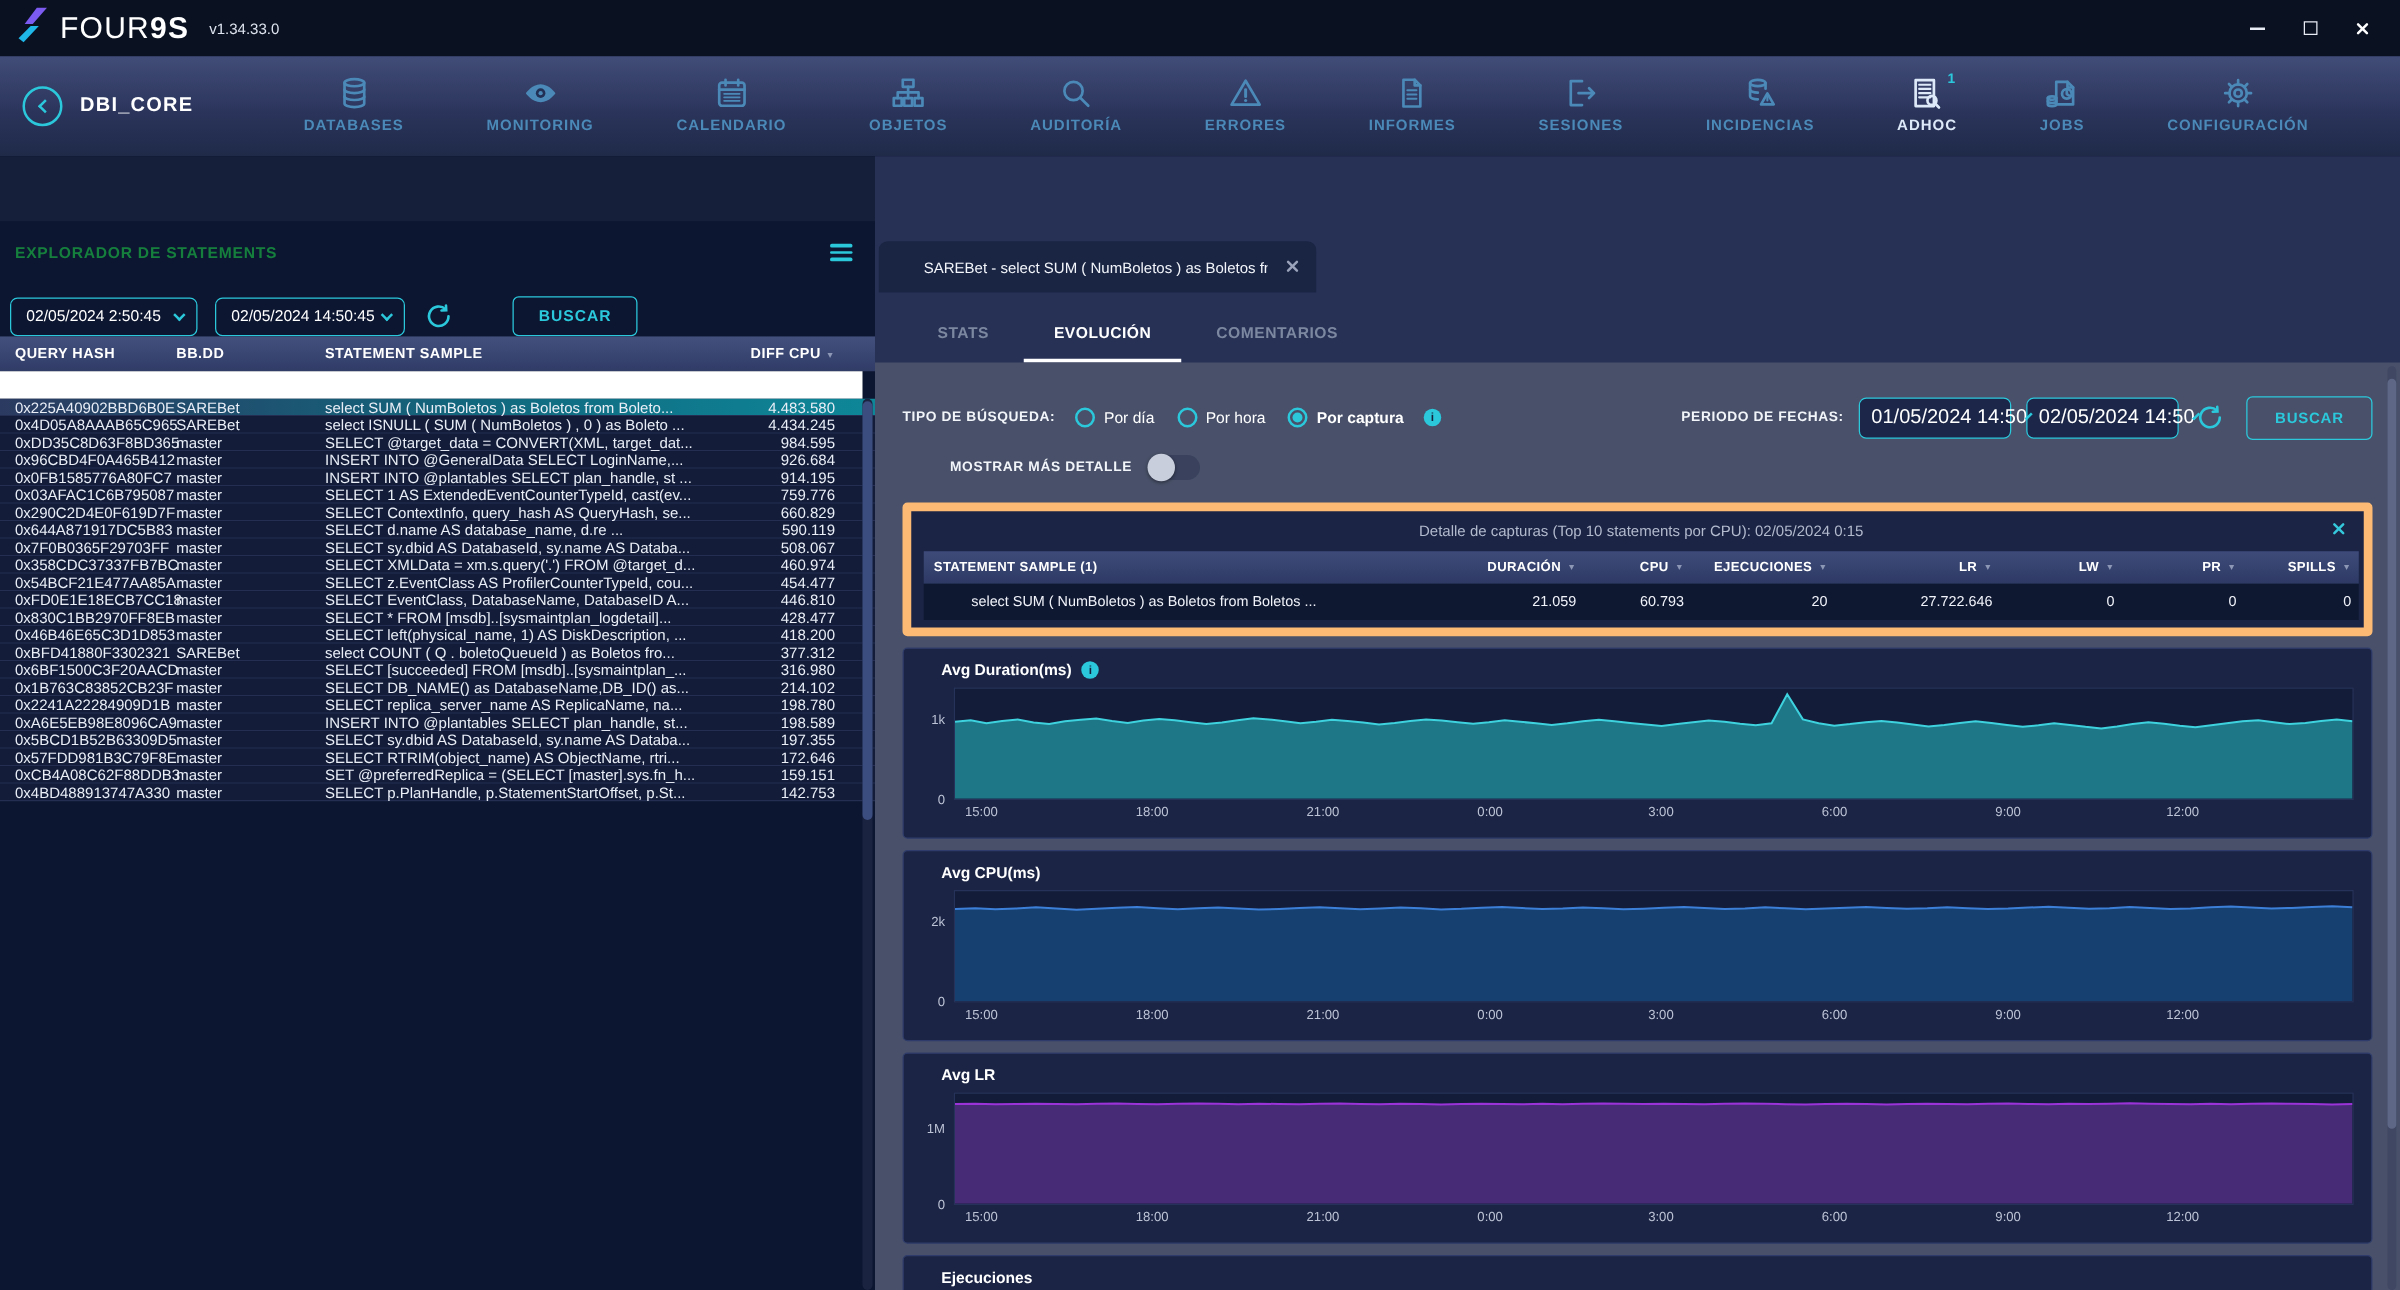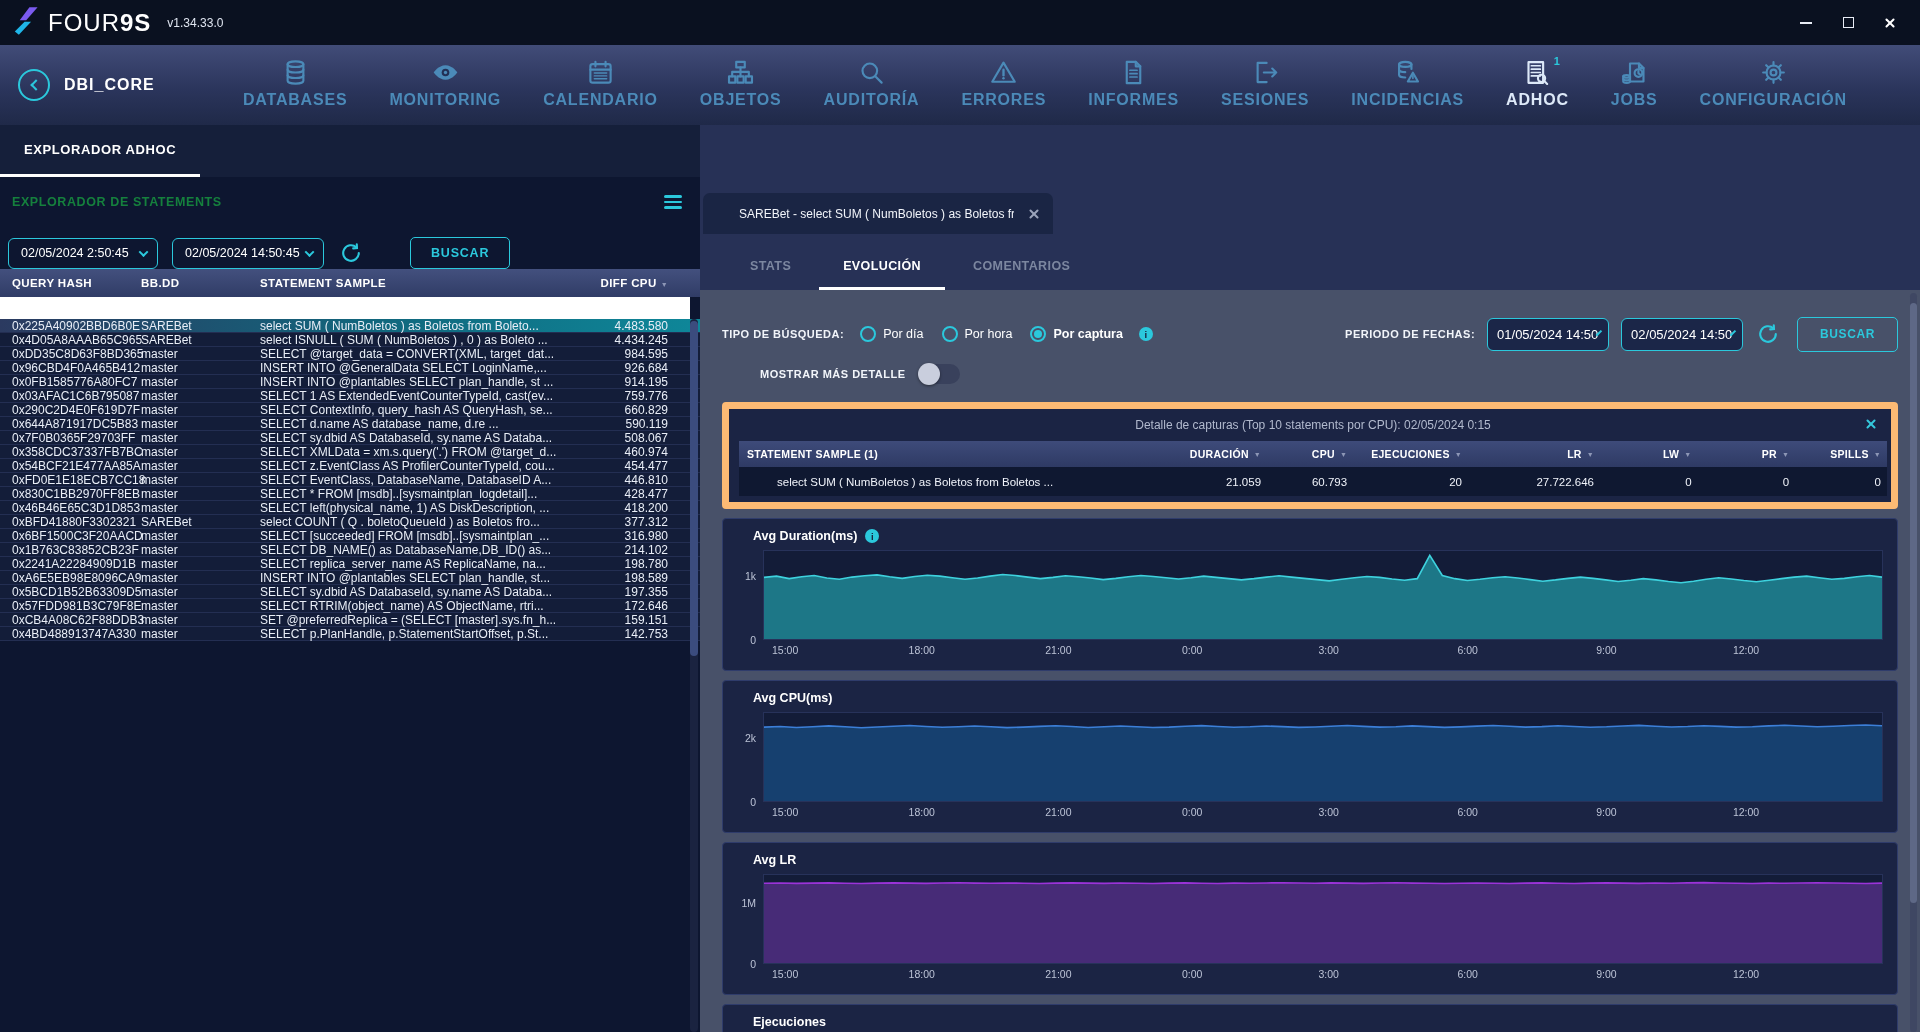--- a/index.html
+++ b/index.html
@@ -24,21 +24,21 @@
   
   .navband { position:absolute; left:0; top:45px; width:1920px; height:80px; background:linear-gradient(180deg,#414c78 0%,#2b355c 55%,#1f2948 100%); display:flex; align-items:center; padding:0 18px; }
   .back-group { display:flex; align-items:center; gap:14px; width:215px; }
   .back-btn { width:32px; height:32px; border-radius:50%; border:2px solid #2bc8dc; display:flex; align-items:center; justify-content:center; cursor:pointer; }
   .chev-left { width:8px; height:8px; border-left:2px solid #2bc8dc; border-bottom:2px solid #2bc8dc; transform:rotate(45deg); margin-left:3px; }
   .back-title { font-size:16px; font-weight:700; letter-spacing:1px; color:#fff; }
   .nav-center { flex:1; display:flex; justify-content:space-between; align-items:flex-end; padding:0 55px 0 10px; }
   .nav-item { display:flex; flex-direction:column; align-items:center; gap:5px; color:#4b8ab8; cursor:pointer; position:relative; padding-bottom:2px; }
   .nav-item .nav-ico { width:27px; height:27px; position:relative; }
   .nav-item svg { width:100%; height:100%; }
-  .nav-label { font-size:16px; font-weight:700; letter-spacing:.8px; white-space:nowrap; }
+  .nav-label { font-size:12px; font-weight:700; letter-spacing:.8px; white-space:nowrap; }
   .nav-item.active { color:#dde9f8; }
   .nav-badge { position:absolute; top:-4px; right:-9px; color:#2bc8dc; font-size:11px; font-weight:700; }
   .nav-right { display:flex; align-items:center; gap:16px; }
   .circle-btn { width:38px; height:38px; border-radius:50%; background:#222c4e; display:flex; align-items:center; justify-content:center; color:#2bc8dc; cursor:pointer; }
   .circle-btn svg { width:22px; height:22px; }
   .user-name { font-size:14px; color:#f0f3fa; margin:0 2px; }
 
   
   .leftcol { position:absolute; left:0; top:125px; width:700px; bottom:0; background:#0d1630; display:flex; flex-direction:column; }
   .subtabs { height:52px; background:#151f3a; display:flex; align-items:stretch; padding-left:0; flex-shrink:0; }
@@ -86,21 +86,21 @@
   .ctrl-left { display:flex; align-items:center; gap:16px; }
   .ctrl-label { font-size:11px; font-weight:700; letter-spacing:.5px; color:#f2f5fa; }
   .radio-opt { display:flex; align-items:center; gap:7px; cursor:pointer; }
   .radio { width:16px; height:16px; border:2px solid #2bc8dc; border-radius:50%; display:inline-flex; align-items:center; justify-content:center; background:transparent; flex-shrink:0; }
   .radio.sel::after { content:""; width:8px; height:8px; border-radius:50%; background:#2bc8dc; }
   .radio-label { font-size:12.5px; color:#fff; }
   .radio-opt.sel .radio-label { font-weight:700; }
   .info-icon { width:14px; height:14px; border-radius:50%; background:#2bc8dc; color:#14213d; font-size:9.5px; font-weight:700; display:inline-flex; align-items:center; justify-content:center; font-style:normal; }
   .ctrl-right { display:flex; align-items:center; gap:12px; }
   .mini-select { width:122px; height:33px; border:1.5px solid #2bc8dc; border-radius:6px; background:#1b2648; display:flex; align-items:center; justify-content:space-between; padding:0 8px 0 9px; cursor:pointer; }
-  .mini-select .val { font-size:13px; color:#fff; white-space:nowrap; }
+  .mini-select .val { font-size:16px; color:#fff; white-space:nowrap; }
   .buscar2 { height:35px; padding:0 22px; border:1.5px solid #2bc8dc; border-radius:5px; color:#2bc8dc; font-size:12px; font-weight:600; letter-spacing:.6px; display:flex; align-items:center; cursor:pointer; background:transparent; margin-left:4px; }
   .toggle-row { margin-top:9px; height:26px; display:flex; align-items:center; gap:12px; padding-left:38px; }
   .toggle-label { font-size:11px; font-weight:700; letter-spacing:.5px; color:#f2f5fa; }
   .toggle { width:42px; height:20px; border-radius:10px; background:#39415c; position:relative; cursor:pointer; }
   .toggle .knob { position:absolute; left:0; top:-1px; width:22px; height:22px; border-radius:50%; background:#c9cedd; box-shadow:0 1px 3px rgba(0,0,0,.45); }
 
   .captures-panel { margin-top:15px; height:107px; background:#1b2444; border:7px solid #fdba74; border-radius:4px; position:relative; padding:9px 4px 0 10px; }
   .cap-title { text-align:center; font-size:12px; color:#b2bace; }
   .cap-close { position:absolute; right:13px; top:8px; color:#35c8dc; cursor:pointer; }
   .cap-header { margin-top:9px; height:26px; background:linear-gradient(180deg,#3e4b7a 0%,#2e3a64 100%); display:flex; align-items:center; font-size:10.5px; font-weight:700; color:#fff; letter-spacing:.3px; }
@@ -264,23 +264,20 @@
             <circle cx="12" cy="12" r="2.6"></circle>
             <path d="M12 2.8v3M12 18.2v3M2.8 12h3M18.2 12h3M5.5 5.5l2.1 2.1M16.4 16.4l2.1 2.1M18.5 5.5l-2.1 2.1M7.6 16.4l-2.1 2.1"></path>
           </svg></span>
         <span class="nav-label">CONFIGURACIÓN</span>
       </div>
     </div>
 </div>
 
 <div class="leftcol">
   <div class="subtabs">
-    <div class="subtab active">
-        <span>EXPLORADOR ADHOC</span>
-      </div>
   </div>
   <div class="explorer-head">
     <span class="explorer-title">EXPLORADOR DE STATEMENTS</span>
     <span class="burger">
         <i></i>
         <i></i>
         <i></i>
       </span>
   </div>
   <div class="filter-row">

